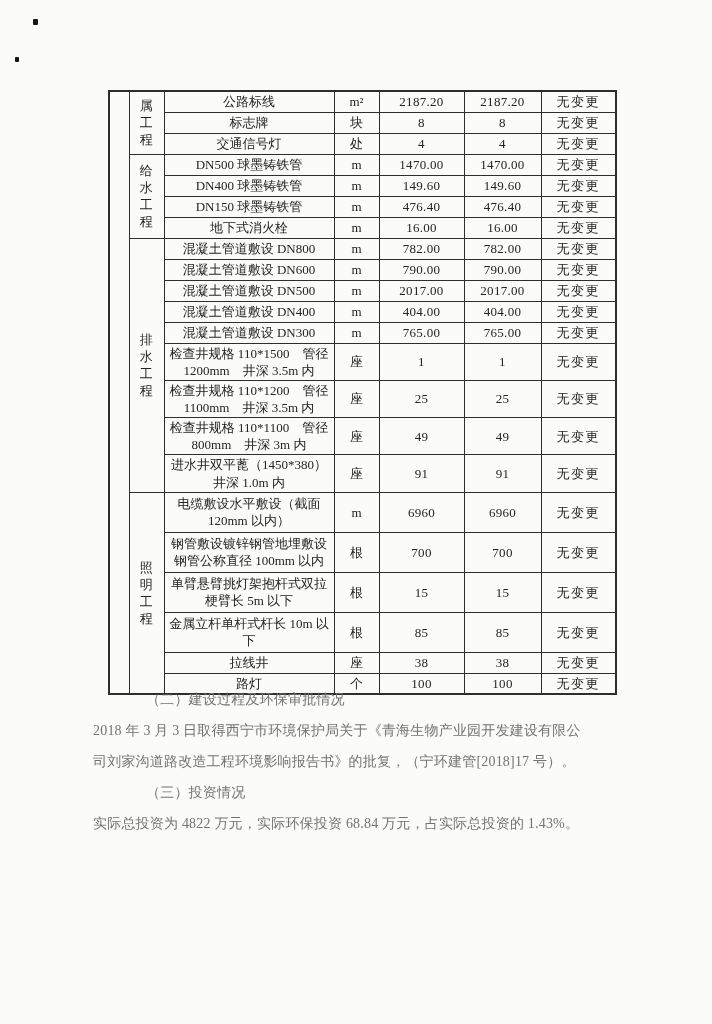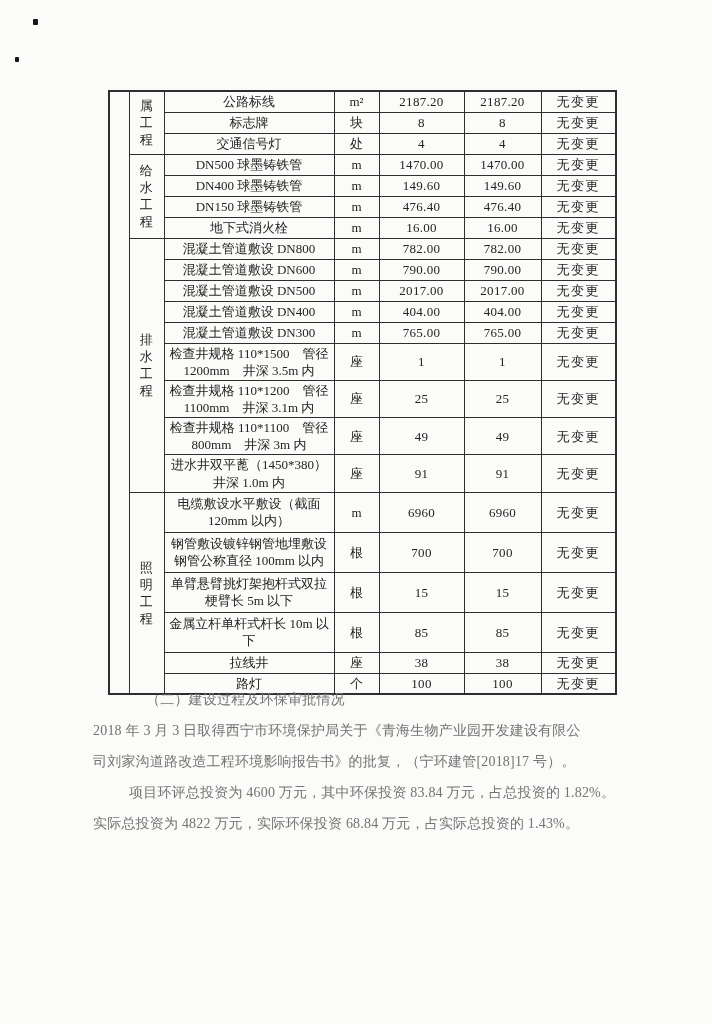--- a/index.html
+++ b/index.html
@@ -159,21 +159,21 @@
       <tr class="tall">
         <td class="col-item">检查井规格 110*1500　管径
 1200mm　井深 3.5m 内</td>
         <td class="col-unit">座</td>
         <td class="col-qty">1</td>
         <td class="col-qty">1</td>
         <td class="col-status">无变更</td>
       </tr>
       <tr class="tall">
         <td class="col-item">检查井规格 110*1200　管径
-1100mm　井深 3.1m 内</td>
+1100mm　井深 3.5m 内</td>
         <td class="col-unit">座</td>
         <td class="col-qty">25</td>
         <td class="col-qty">25</td>
         <td class="col-status">无变更</td>
       </tr>
       <tr class="tall">
         <td class="col-item">检查井规格 110*1100　管径
 800mm　井深 3m 内</td>
         <td class="col-unit">座</td>
         <td class="col-qty">49</td>
@@ -238,15 +238,15 @@
         <td class="col-qty">100</td>
         <td class="col-status">无变更</td>
       </tr>
     </tbody>
 </table>
 
 <div class="text-sections">
     <div class="para-heading">（二）建设过程及环保审批情况</div>
     <div class="para-line">2018 年 3 月 3 日取得西宁市环境保护局关于《青海生物产业园开发建设有限公</div>
     <div class="para-line">司刘家沟道路改造工程环境影响报告书》的批复，（宁环建管[2018]17 号）。</div>
-    <div class="para-line first">项目环评总投资为 4600 万元，其中环保投资 83.84 万元，占总投资的 1.82%。</div>
+    <div class="para-heading">（三）投资情况</div>
     <div class="para-line">实际总投资为 4822 万元，实际环保投资 68.84 万元，占实际总投资的 1.43%。</div>
   </div>
 
 </body></html>

